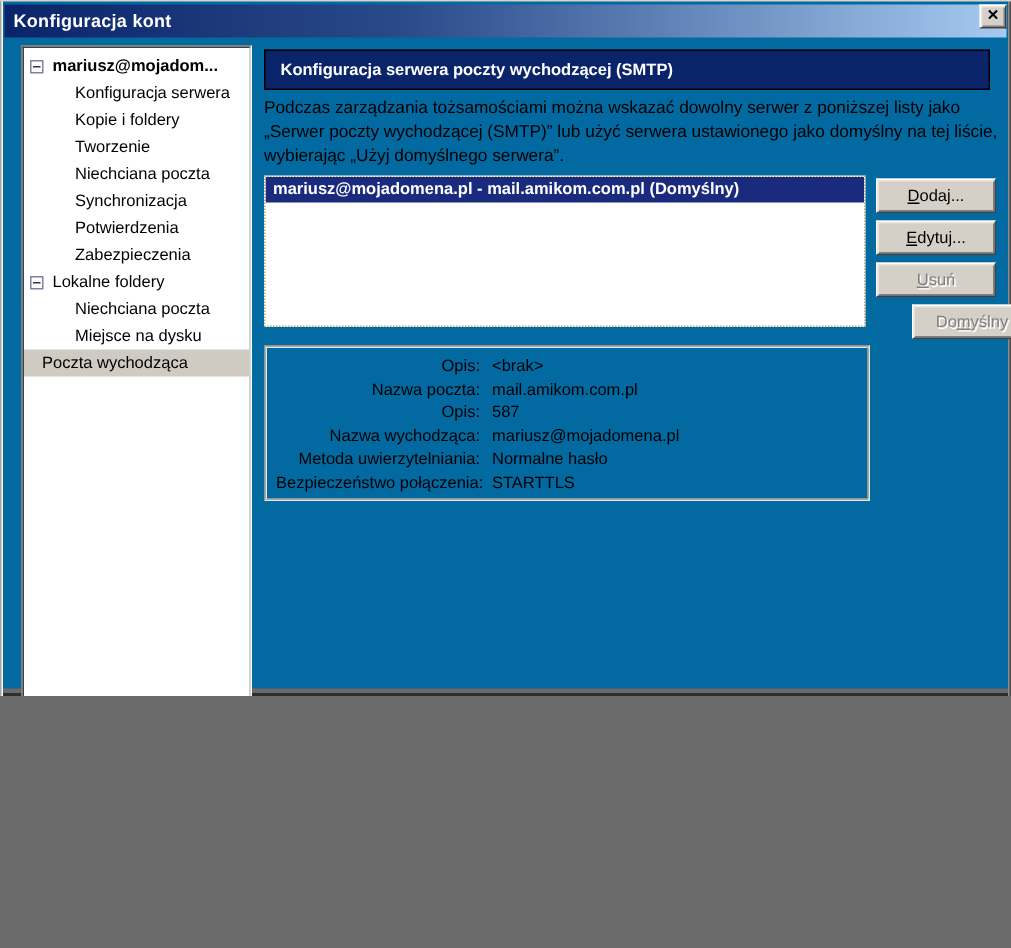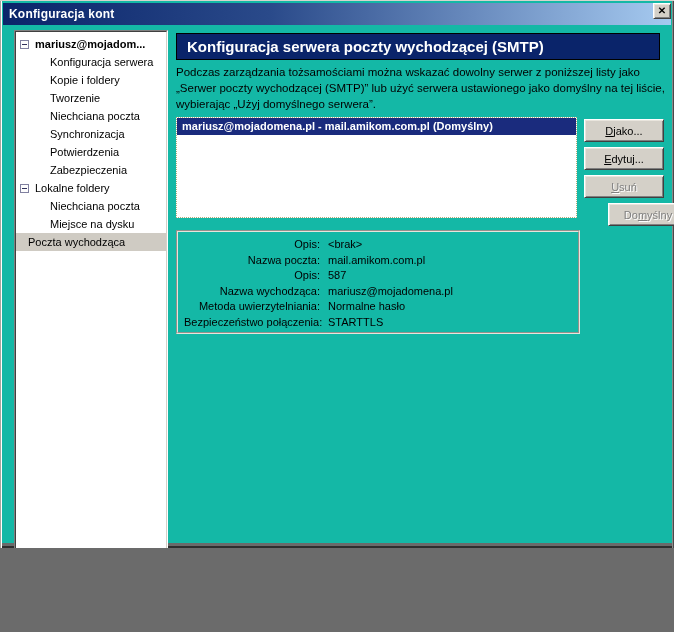--- a/index.html
+++ b/index.html
@@ -1,21 +1,21 @@
 <!DOCTYPE html>
 <html><head>
 <meta charset="utf-8">
 <style>
   * { box-sizing: border-box; margin: 0; padding: 0; }
   body { margin: 0; background: #6b6b6b; font-family: "Liberation Sans", sans-serif; }
 
   .window {
     position: relative;
-    width: 674px; height: 548px;
-    background: #14b8a6;
+    width: 674px; height: 464px;
+    background: #0369a1;
     overflow: hidden;
     box-shadow:
       inset 0 1px 0 #d8d4cc,
       inset 1px 0 0 #a8a49c,
       inset 2px 0 0 #ffffff,
       inset -1px 0 0 #4a4a4a,
       inset -2px 0 0 #8a8a8a,
       inset 0 -2px 0 #2e2e2e,
       inset 0 -5px 0 #6a6a6a;
   }
@@ -79,21 +79,21 @@
   .btn-default { outline: 1px solid #000; }
   .mn { text-decoration: underline; }
 
   .ops-btn { position: absolute; left: 18px; top: 567px; width: 144px; height: 23px; border-radius: 10px; }
   .ops-arrow { position: absolute; right: 10px; font-size: 7px; top: 8px; color: #000; }
 
   
   .header-bar {
     position: absolute; left: 176px; top: 33px; width: 484px; height: 27px;
     background: #0a246a; border: 1px solid #000;
-    color: #fff; font-weight: bold; font-size: 15px;
+    color: #fff; font-weight: bold; font-size: 11px;
     display: flex; align-items: center; padding-left: 10px;
   }
   .desc {
     position: absolute; left: 176px; top: 64px; width: 492px;
     font-size: 11.5px; line-height: 16px; color: #000;
   }
 
   .smtp-list {
     position: absolute; left: 176px; top: 117px; width: 401px; height: 101px;
     background: #fff; border: 1px dotted #b3ab7a; overflow: hidden; font-weight: bold;
@@ -190,21 +190,21 @@
 
   <div class="desc">Podczas zarządzania tożsamościami można wskazać dowolny serwer z poniższej listy jako „Serwer poczty wychodzącej (SMTP)” lub użyć serwera ustawionego jako domyślny na tej liście, wybierając „Użyj domyślnego serwera”.</div>
 
   <div class="smtp-list">
     <div class="smtp-row selected">
       <span>mariusz@mojadomena.pl - mail.amikom.com.pl (Domyślny)</span>
     </div>
   </div>
 
   <button class="btn btn-col-btn btn-add">
-    <span><span class="mn">D</span><span>jako...</span></span>
+    <span><span class="mn">D</span><span>odaj...</span></span>
   </button>
   <button class="btn btn-col-btn btn-edit">
     <span><span class="mn">E</span><span>dytuj...</span></span>
   </button>
   <button class="btn btn-col-btn btn-remove disabled">
     <span><span class="mn">U</span><span>suń</span></span>
   </button>
   <button class="btn btn-col-btn btn-setdefault disabled">
     <span><span>Do</span><span class="mn">m</span><span>yślny</span></span>
   </button>

